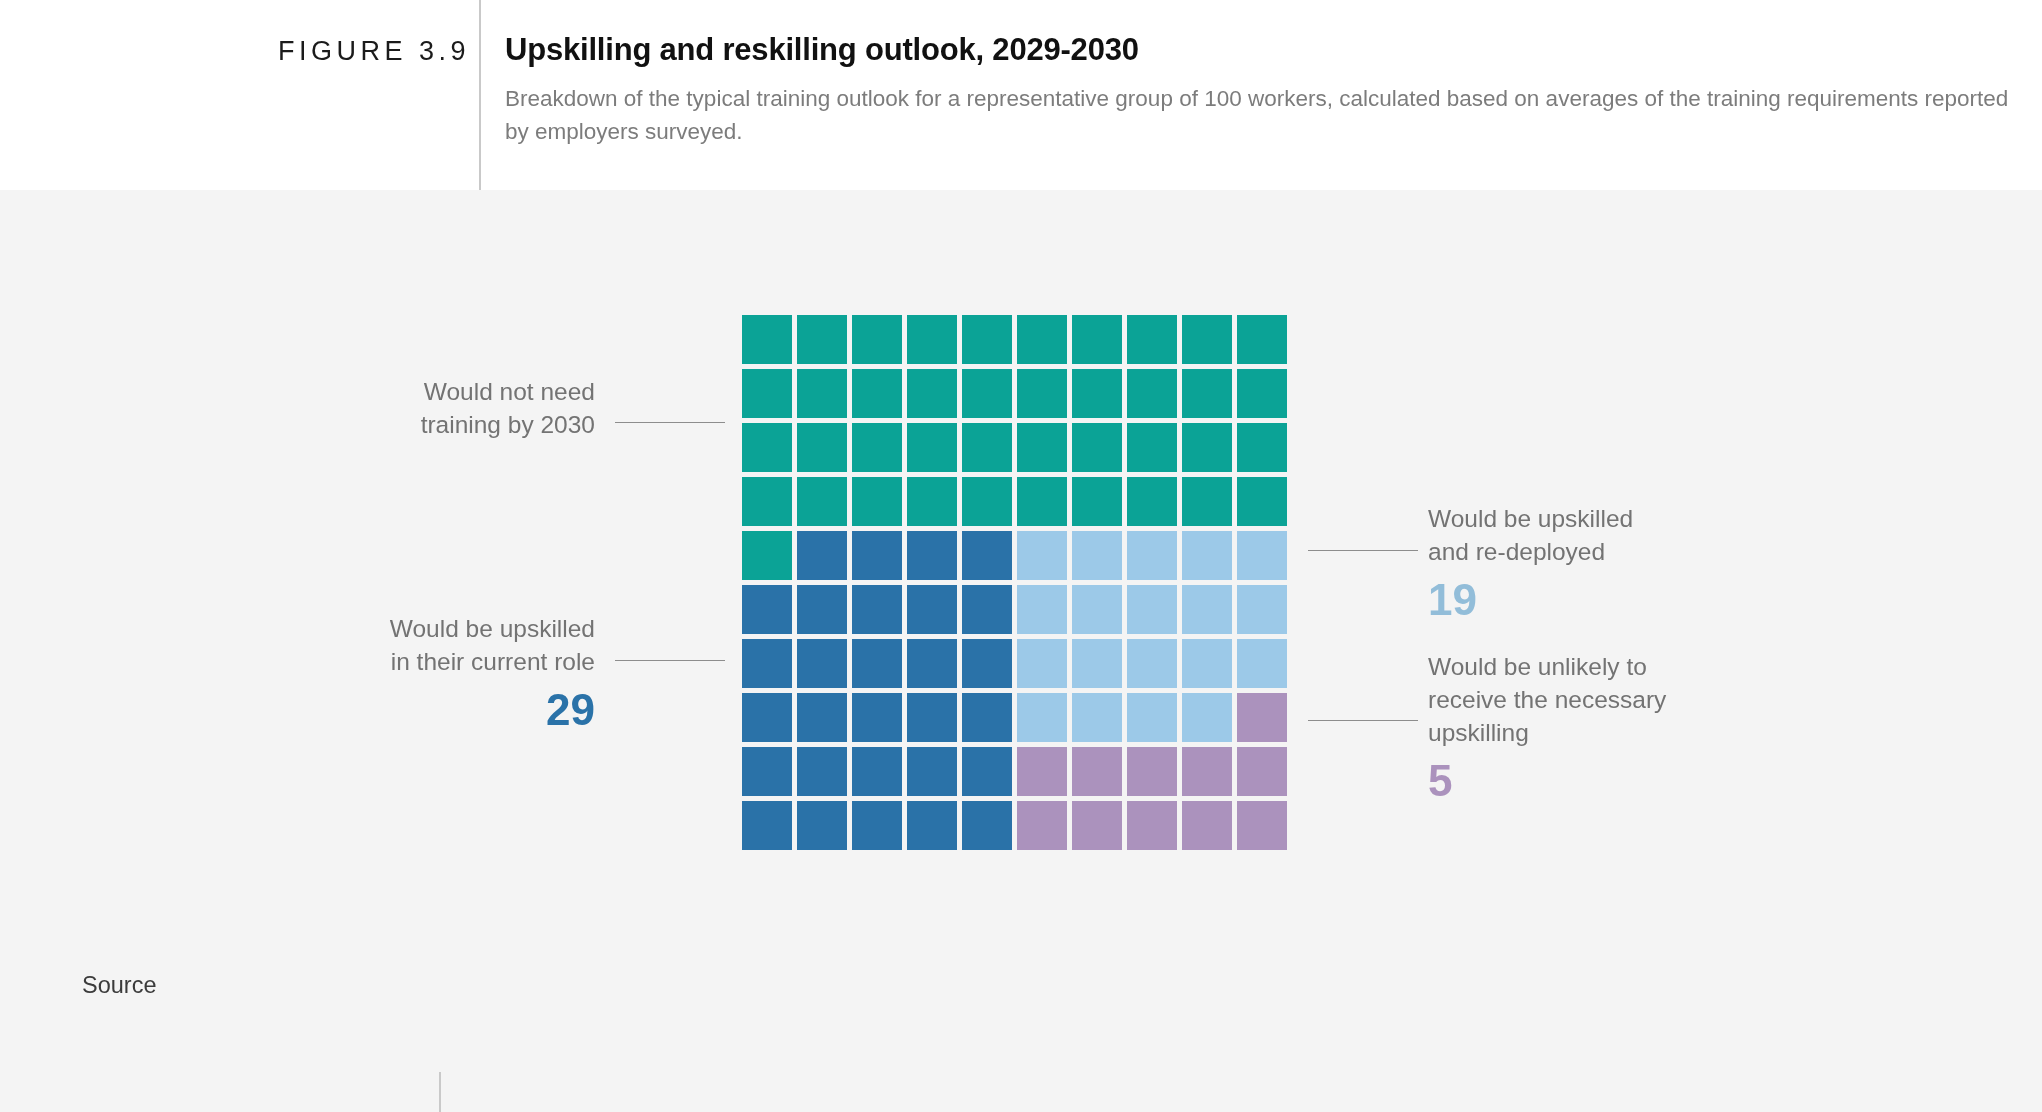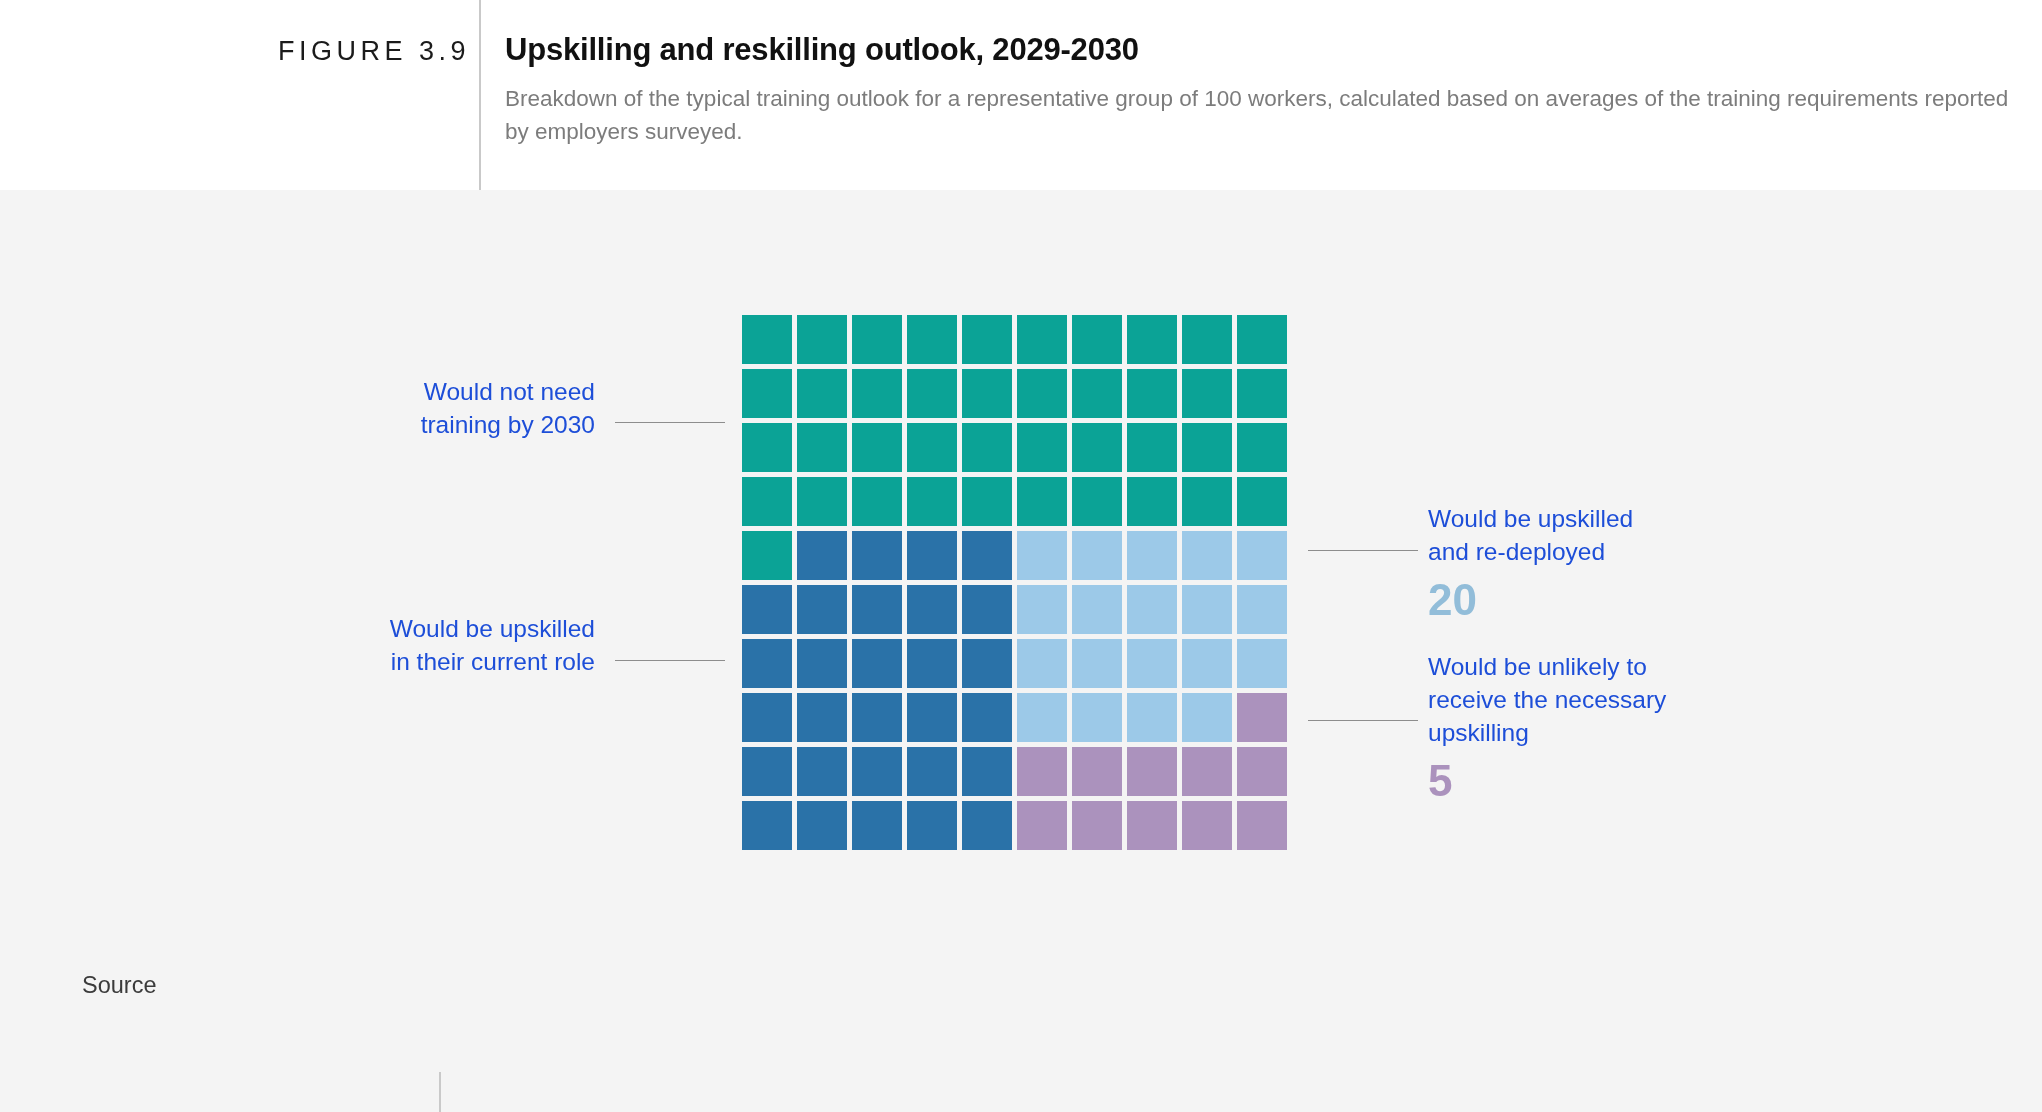--- a/index.html
+++ b/index.html
@@ -102,21 +102,21 @@
     grid-template-rows: repeat(10, 49px);
     gap: 5px 5px;
   }
   .cell { width: 50px; height: 49px; }
 
   
   .callout { position: absolute; }
   .callout .label {
     font-size: 24.5px;
     line-height: 1.35;
-    color: #1d4ed8;
+    color: #737373;
     font-weight: 400;
     white-space: pre-line;
   }
   .callout .value {
     font-size: 44px;
     font-weight: bold;
     line-height: 1.25;
     margin-top: 4px;
   }
   .callout.left { text-align: right; }
@@ -281,27 +281,28 @@
 
     <div class="callout left" id="callout-no-training">
       <div class="label">Would not need
 training by 2030</div>
     </div>
     <div class="leader" id="leader-no-training"></div>
 
     <div class="callout left" id="callout-upskilled-current">
       <div class="label">Would be upskilled
 in their current role</div>
+      <div class="value" style="color: rgb(42, 114, 168);">29</div>
     </div>
     <div class="leader" id="leader-upskilled-current"></div>
 
     <div class="callout right" id="callout-redeployed">
       <div class="label">Would be upskilled
 and re-deployed</div>
-      <div class="value" style="color: rgb(146, 189, 217);">20</div>
+      <div class="value" style="color: rgb(146, 189, 217);">19</div>
     </div>
     <div class="leader" id="leader-redeployed"></div>
 
     <div class="callout right" id="callout-unlikely">
       <div class="label">Would be unlikely to
 receive the necessary
 upskilling</div>
       <div class="value" style="color: rgb(171, 146, 189);">5</div>
     </div>
     <div class="leader" id="leader-unlikely"></div>

